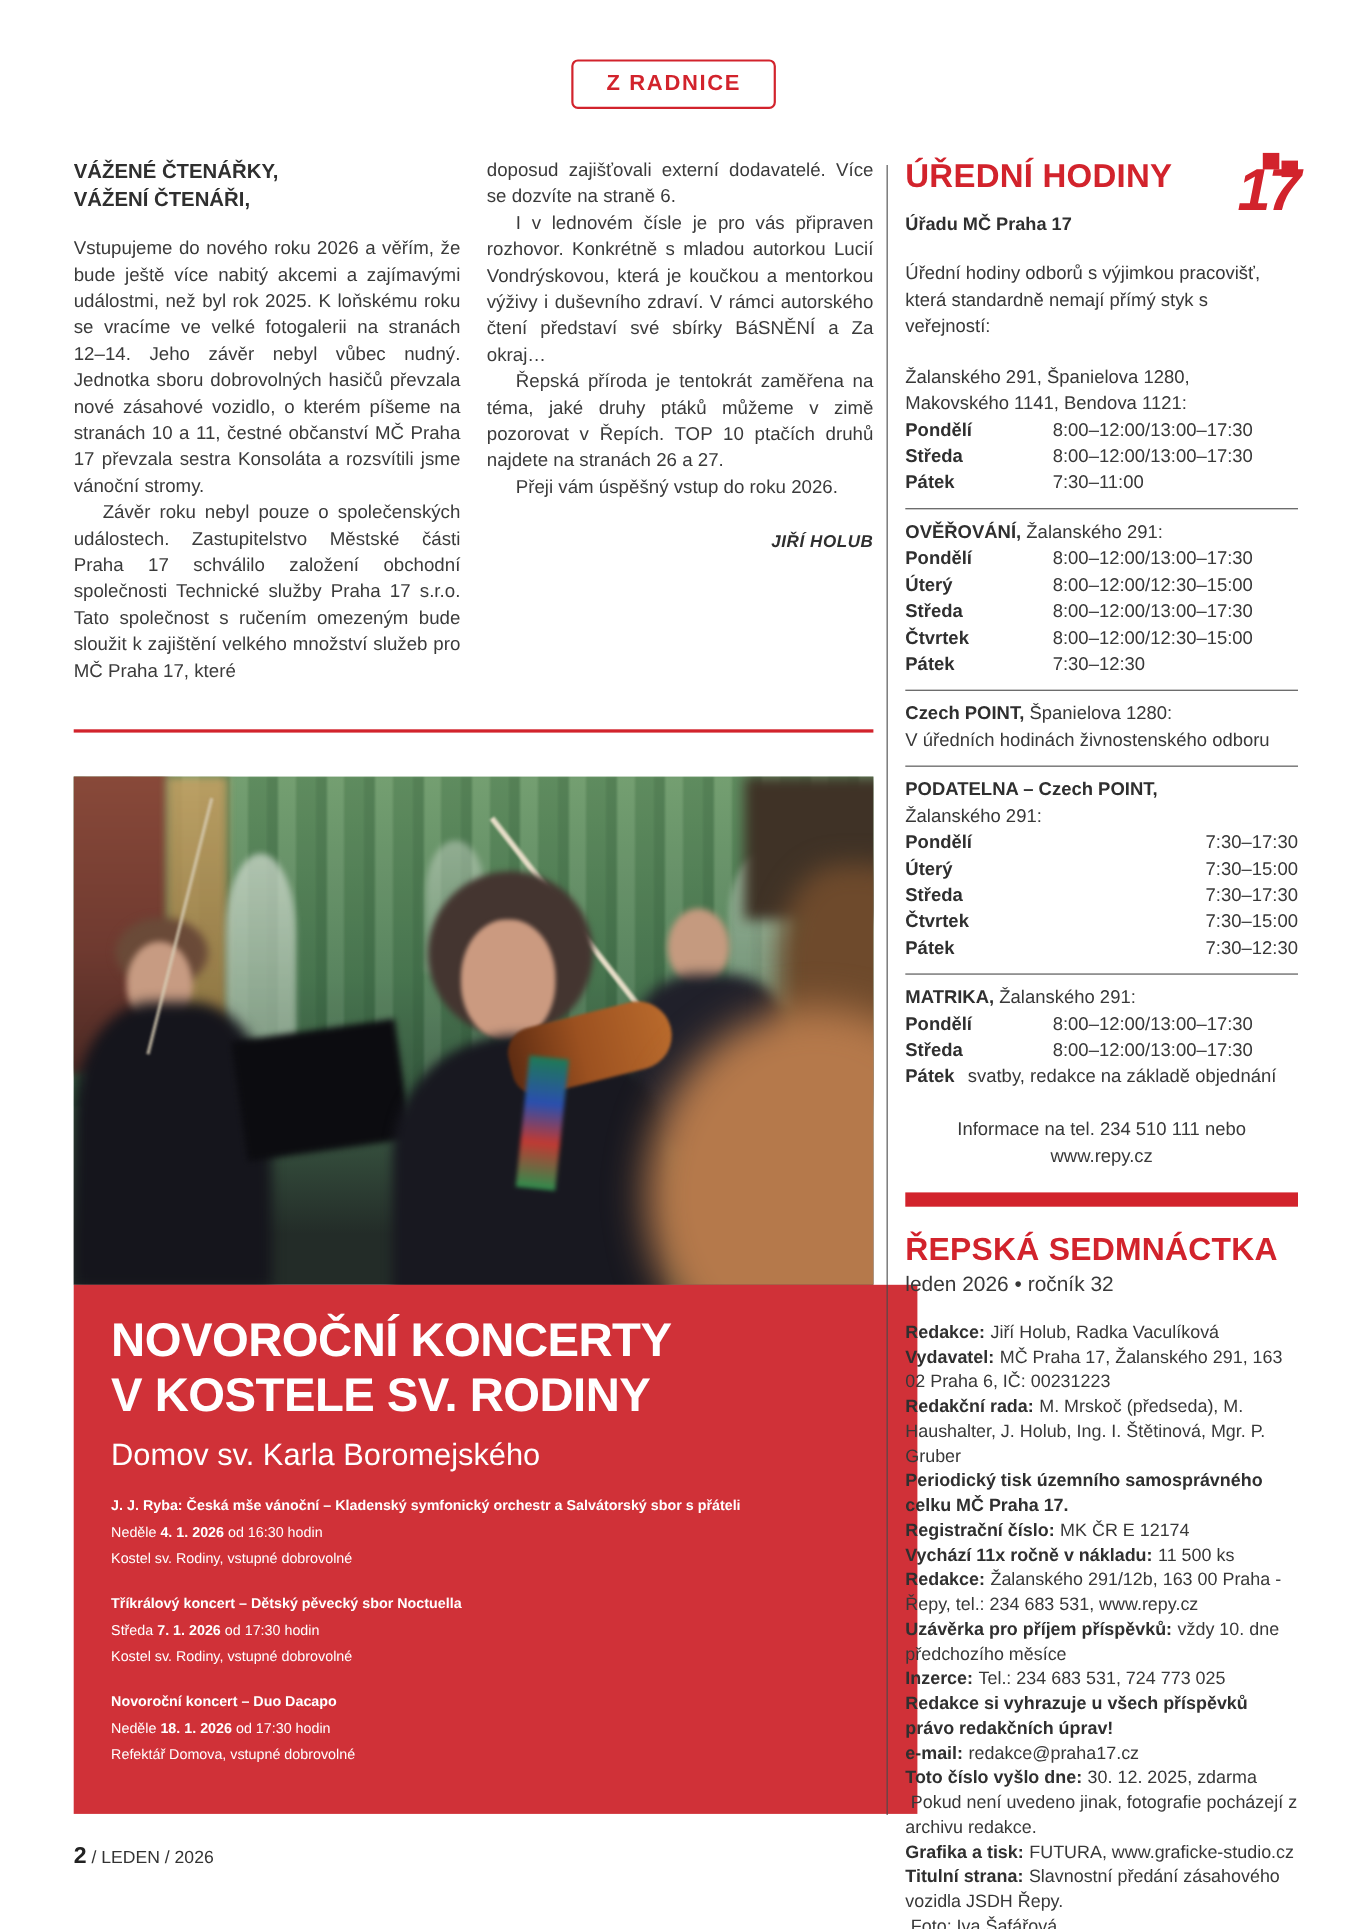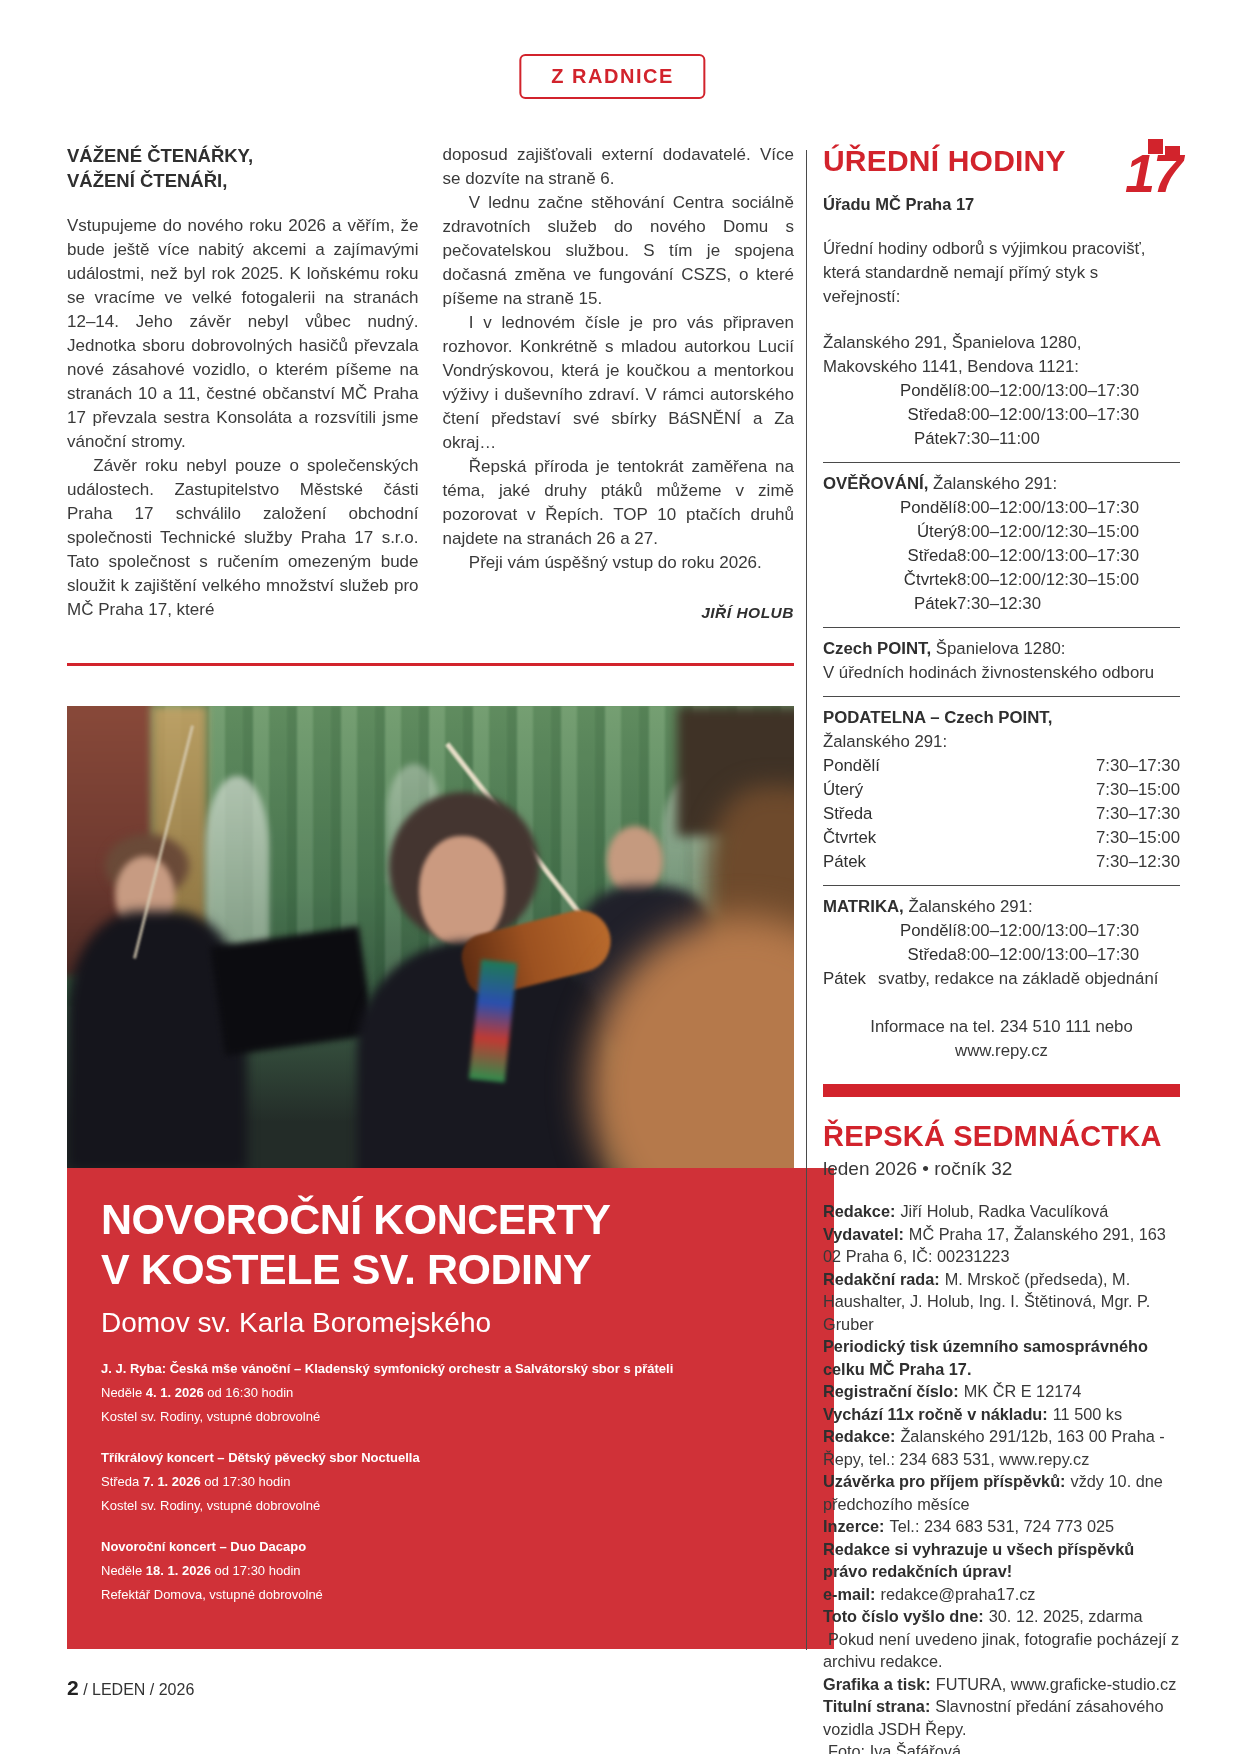--- a/index.html
+++ b/index.html
@@ -82,21 +82,21 @@
   .oh-head{display:flex;justify-content:space-between;align-items:flex-start;}
   .oh-title{font-size:30px;line-height:32px;font-weight:800;color:var(--red);letter-spacing:.2px;padding-top:3px;}
   .logo17{position:relative;width:66px;height:48px;color:var(--red);flex:none;}
   .logo17 .n{position:absolute;left:0;bottom:-4px;font-size:54px;font-weight:800;font-style:italic;line-height:41px;letter-spacing:-2px;margin-left:11px;}
   .sq{position:absolute;width:15px;height:15px;background:var(--red);}
   .sq1{right:17px;top:-3px;}
   .sq2{right:0;top:4px;}
   .oh-sub{font-weight:700;color:var(--dark);margin-top:2px;font-size:16.5px;}
   .oh-intro{margin-top:21px;}
   .addr{margin-top:22px;}
-  .srow .day{display:inline-block;width:134px;font-weight:400;color:var(--dark);text-align:right;}
+  .srow .day{display:inline-block;width:134px;font-weight:700;color:var(--dark);}
   .sec{border-top:1px solid var(--div);margin-top:11px;padding-top:9px;}
   .sec-h .b{font-weight:700;color:var(--dark);}
   .right-rows .srow{display:flex;justify-content:space-between;}
   .right-rows .srow .day{width:auto;}
   .flowrow .day{width:auto;margin-right:12px;}
   .info{margin-top:24px;text-align:center;}
   .redbar{margin-top:21px;height:13px;background:var(--red);}
   .mast-title{margin-top:23px;font-size:29px;line-height:32px;font-weight:800;color:var(--red);letter-spacing:.2px;}
   .mast-sub{margin-top:5px;font-size:19px;}
   .imprint{margin-top:19px;font-size:16.3px;line-height:22.5px;}
@@ -120,21 +120,20 @@
           <div>VÁŽENÍ ČTENÁŘI,</div>
         </div>
       <div>
           <p>Vstupujeme do nového roku 2026 a věřím, že bude ještě více nabitý akcemi a zajímavými událostmi, než byl rok 2025. K loňskému roku se vracíme ve velké fotogalerii na stranách 12–14. Jeho závěr nebyl vůbec nudný. Jednotka sboru dobrovolných hasičů převzala nové zásahové vozidlo, o kterém píšeme na stranách 10 a 11, čestné občanství MČ Praha 17 převzala sestra Konsoláta a rozsvítili jsme vánoční stromy.</p>
           <p>Závěr roku nebyl pouze o společenských událostech. Zastupitelstvo Městské části Praha 17 schválilo založení obchodní společnosti Technické služby Praha 17 s.r.o. Tato společnost s ručením omezeným bude sloužit k zajištění velkého množství služeb pro MČ Praha 17, které</p>
         </div>
     </div>
     <div class="col">
       <div>
           <p>doposud zajišťovali externí dodavatelé. Více se dozvíte na straně 6.</p>
-          <p>V lednu začne stěhování Centra sociálně zdravotních služeb do nového Domu s pečovatelskou službou. S tím je spojena dočasná změna ve fungování CSZS, o které píšeme na straně 15.</p>
           <p>I v lednovém čísle je pro vás připraven rozhovor. Konkrétně s mladou autorkou Lucií Vondrýskovou, která je koučkou a mentorkou výživy i duševního zdraví. V rámci autorského čtení představí své sbírky BáSNĚNÍ a Za okraj…</p>
           <p>Řepská příroda je tentokrát zaměřena na téma, jaké druhy ptáků můžeme v zimě pozorovat v Řepích. TOP 10 ptačích druhů najdete na stranách 26 a 27.</p>
         </div>
       <p class="closing">Přeji vám úspěšný vstup do roku 2026.</p>
       <div class="sig">JIŘÍ HOLUB</div>
     </div>
   </div>
 
   <div class="rule-red"></div>
 

